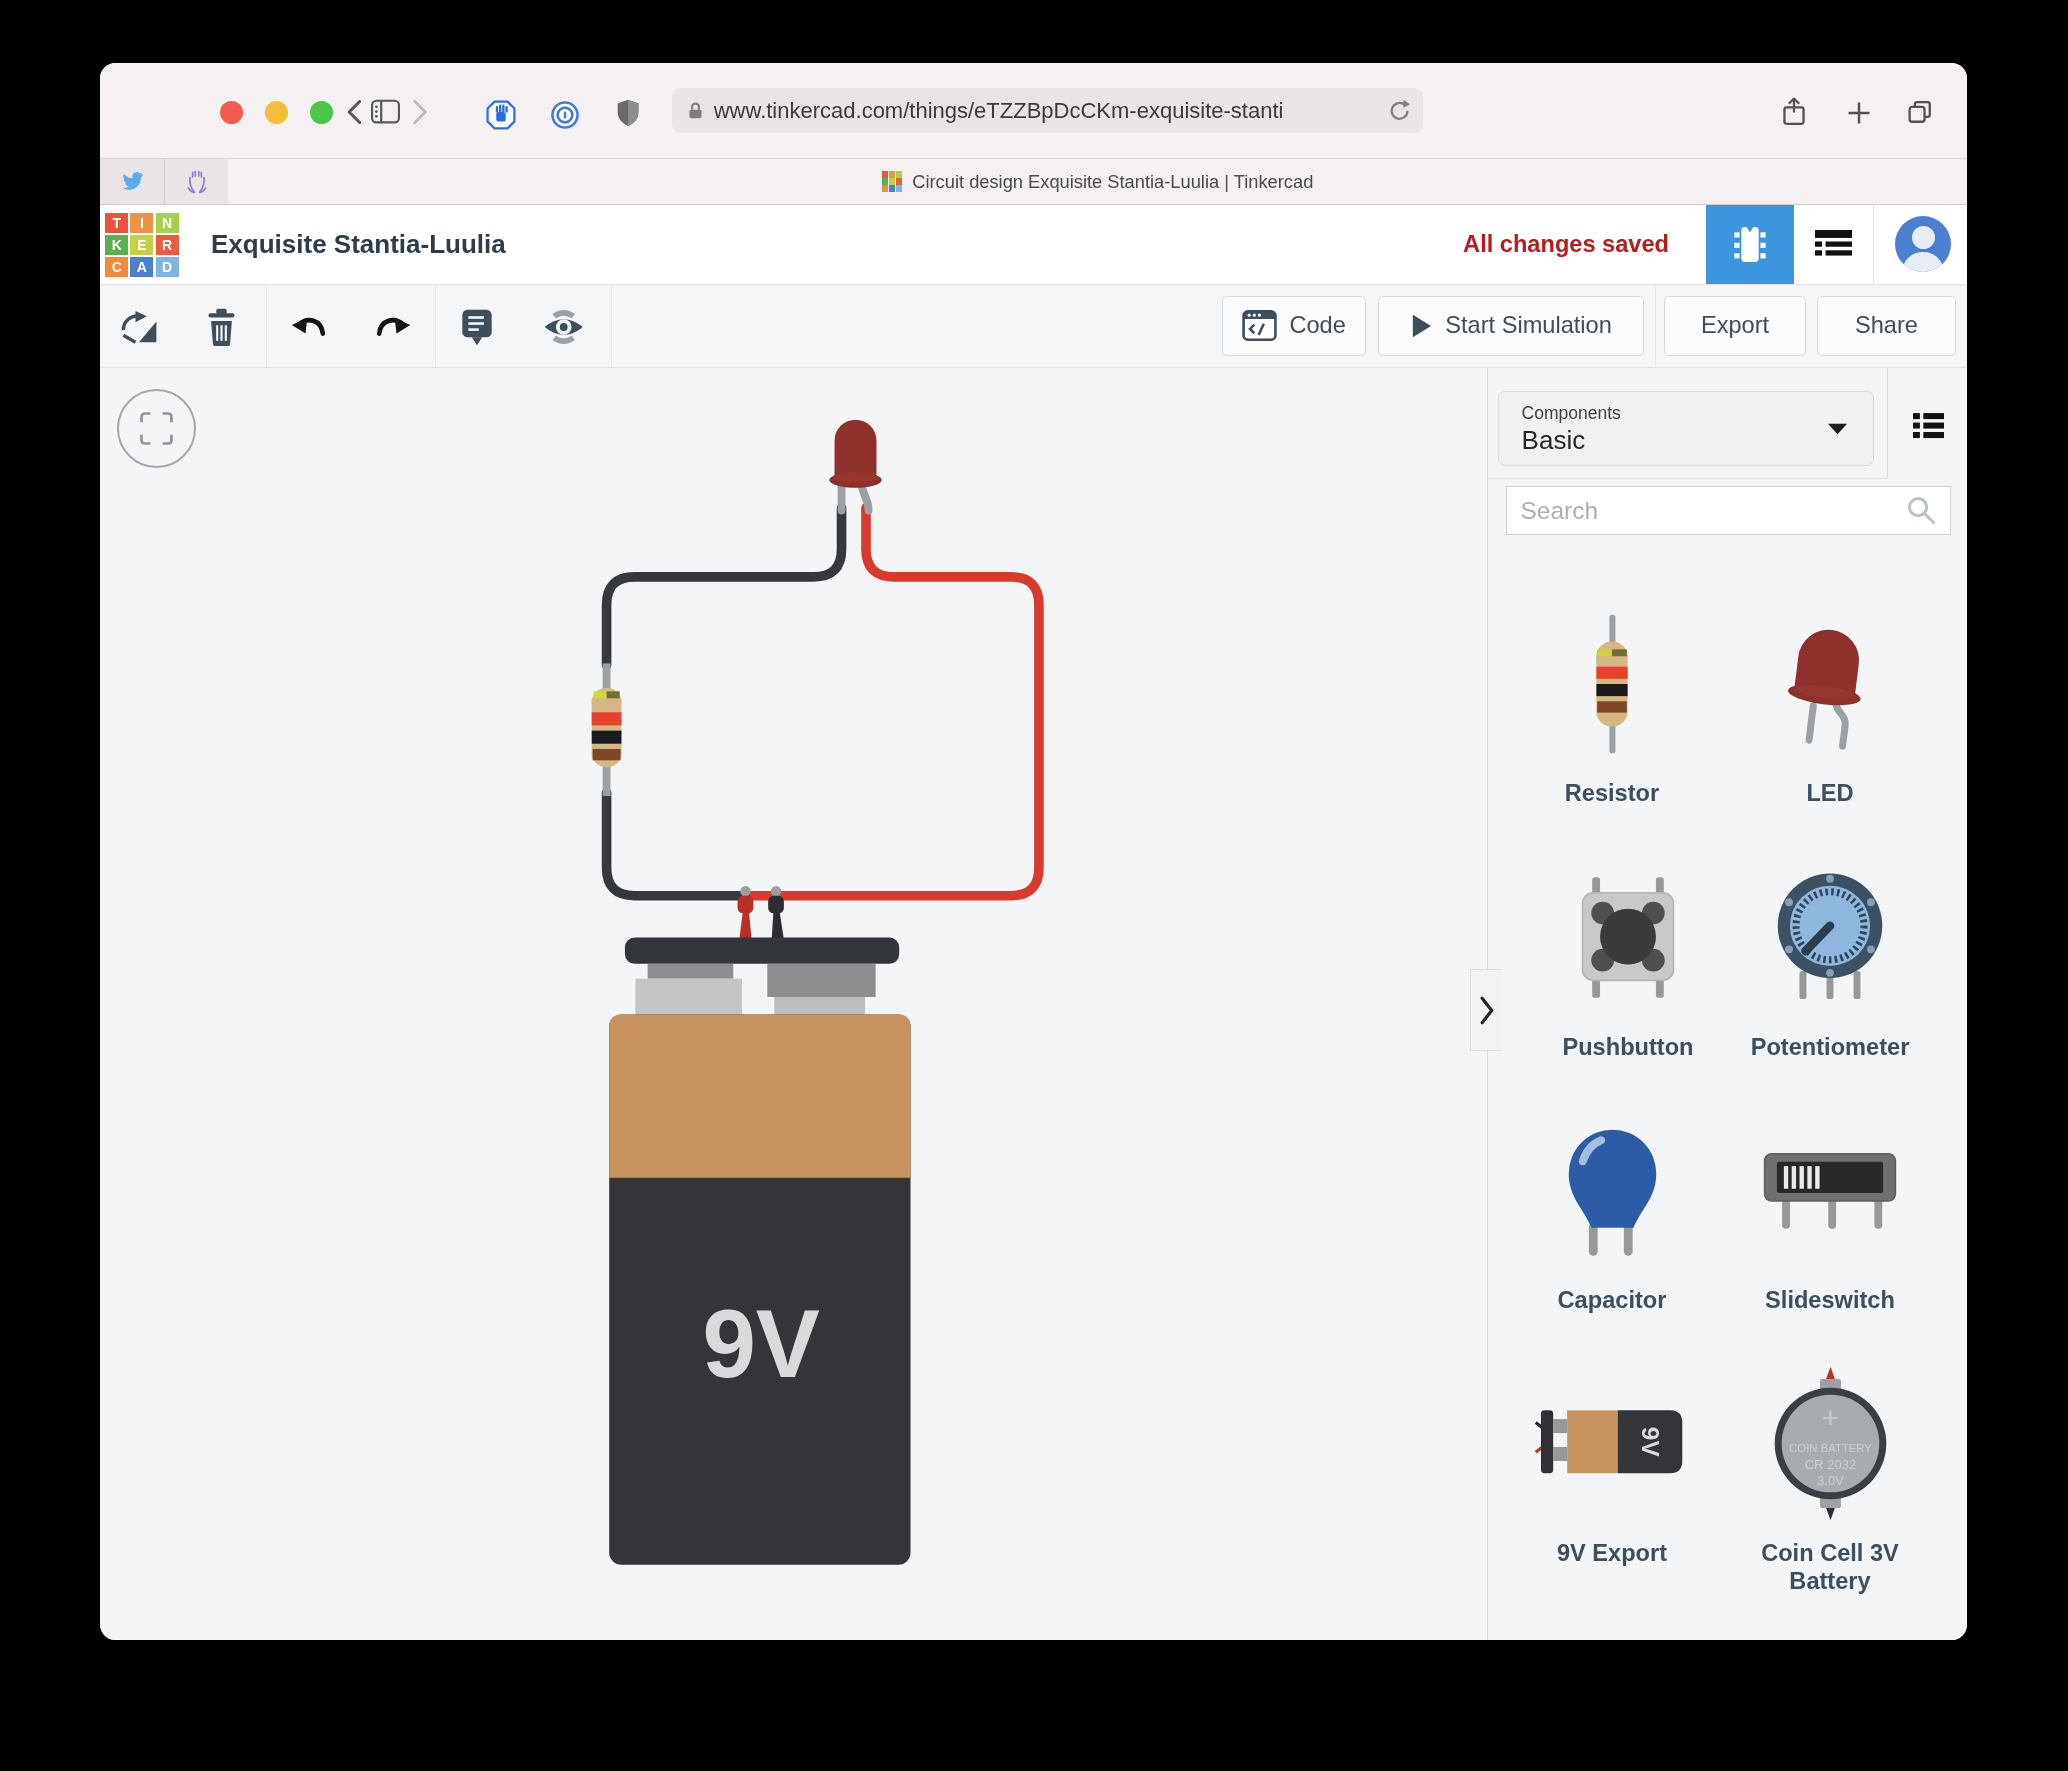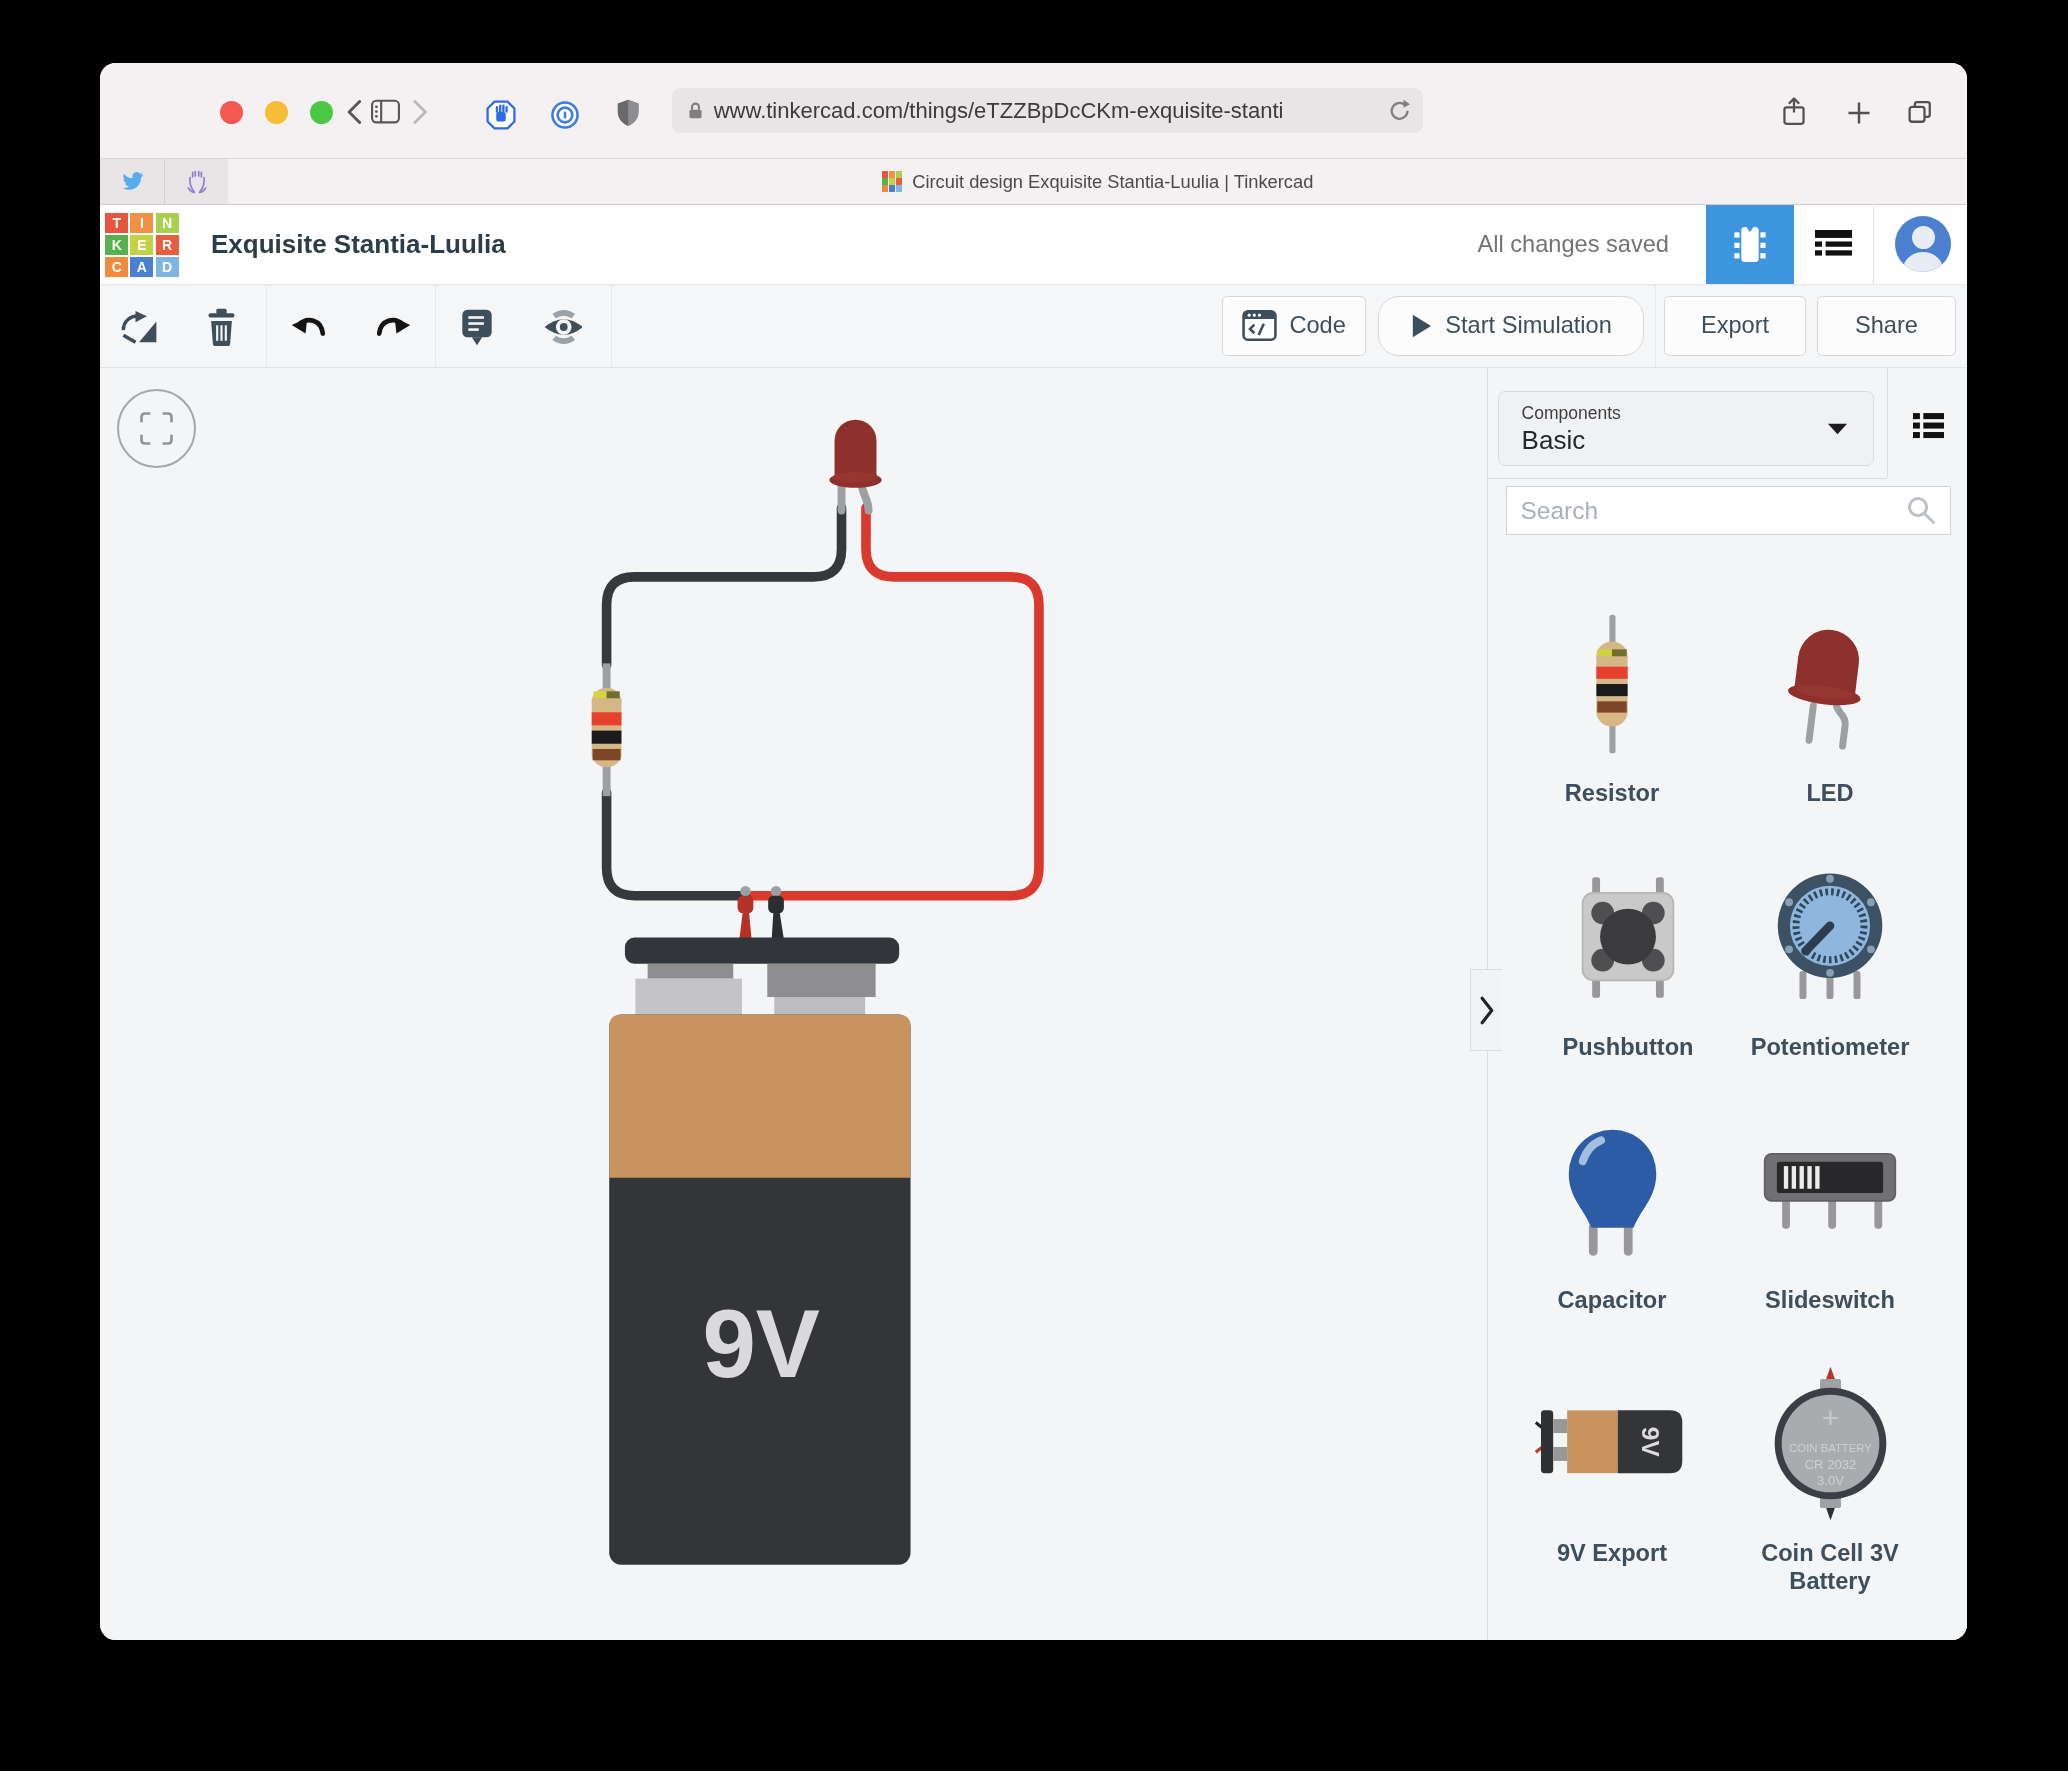--- a/index.html
+++ b/index.html
@@ -25,21 +25,21 @@
   .favgrid{display:grid;grid-template-columns:repeat(3,6.1px);grid-template-rows:repeat(3,6.1px);gap:0.9px;}
   .favgrid div{width:6.1px;height:6.1px;}
   
   .appheader{position:absolute;left:0;top:142px;width:1867px;height:79px;background:#ffffff;border-bottom:0.9px solid #e4e4e6;}
   .logogrid{position:absolute;left:5.2px;top:7.9px;display:grid;grid-template-columns:repeat(3,23px);
             grid-template-rows:repeat(3,20px);gap:2.2px;}
   .logogrid span{display:flex;align-items:center;justify-content:center;color:#fff;font-weight:bold;font-size:14px;}
   .designtitle{position:absolute;left:111px;top:0;height:79px;display:flex;align-items:center;
                font-size:26px;font-weight:bold;color:#2d3c49;}
   .savestatus{position:absolute;right:298px;top:0;height:79px;display:flex;align-items:center;
-              font-size:23.6px;color:#737373;font-weight:normal;}
+              font-size:23.6px;color:#b91c1c;font-weight:bold;}
   .chipbtn{position:absolute;left:1606px;top:0;width:88px;height:79px;display:flex;align-items:center;justify-content:center;}
   .listbtn{position:absolute;left:1694px;top:0;width:79px;height:79px;display:flex;align-items:center;justify-content:center;
            border-right:0.9px solid #e2e2e4;background:#fff;}
   .avatar{position:absolute;left:1795px;top:11.4px;width:56px;height:56px;border-radius:50%;background:#4b7fd0;overflow:hidden;}
   .avatar .head{position:absolute;left:16.6px;top:9.6px;width:23px;height:23px;border-radius:50%;background:#e8edf5;}
   .avatar .body{position:absolute;left:7.9px;top:36px;width:40px;height:35px;border-radius:50%;background:#e8edf5;}
   
   .actionbar{position:absolute;left:0;top:223px;width:1867px;height:81px;background:#f5f6f7;border-bottom:0.9px solid #e0e2e4;}
   .toolbtn{position:absolute;top:21px;width:40px;height:40px;display:flex;align-items:center;justify-content:center;}
   .tooldiv{position:absolute;top:0;width:0.9px;height:81px;background:#e6e8ea;}
@@ -267,21 +267,21 @@
         <rect x="1.5" y="1.5" width="37" height="33" rx="5" fill="#fff" stroke="#3e4e5a" stroke-width="3"></rect>
         <path d="M1.5 6.5 a5 5 0 0 1 5 -5 h27 a5 5 0 0 1 5 5 v4 h-37 z" fill="#3e4e5a"></path>
         <circle cx="8" cy="6" r="1.8" fill="#fff"></circle>
             <circle cx="14" cy="6" r="1.8" fill="#fff"></circle>
             <circle cx="20" c6="6" cy="6" r="1.8" fill="#fff"></circle>
         <polyline points="14,17 9,22 14,27" fill="none" stroke="#3e4e5a" stroke-width="3"></polyline>
         <line x1="25" y1="16" x2="19" y2="29" stroke="#3e4e5a" stroke-width="3"></line>
       </svg>
       <span>Code</span>
     </div>
-    <div class="cta" style="left:1278px;width:264px;border-radius:21px;">
+    <div class="cta" style="left:1278px;width:264px;">
       <svg width="23" height="26" viewBox="0 0 26 30">
         <polygon points="3,2 24,15 3,28" fill="#3e4e5a"></polygon>
       </svg>
       <span>Start Simulation</span>
     </div>
     <div class="tooldiv" style="left:1555px;"></div>
     <div class="cta" style="left:1564px;width:140px;">
       <span>Export</span>
     </div>
     <div class="cta" style="left:1717px;width:137px;">

